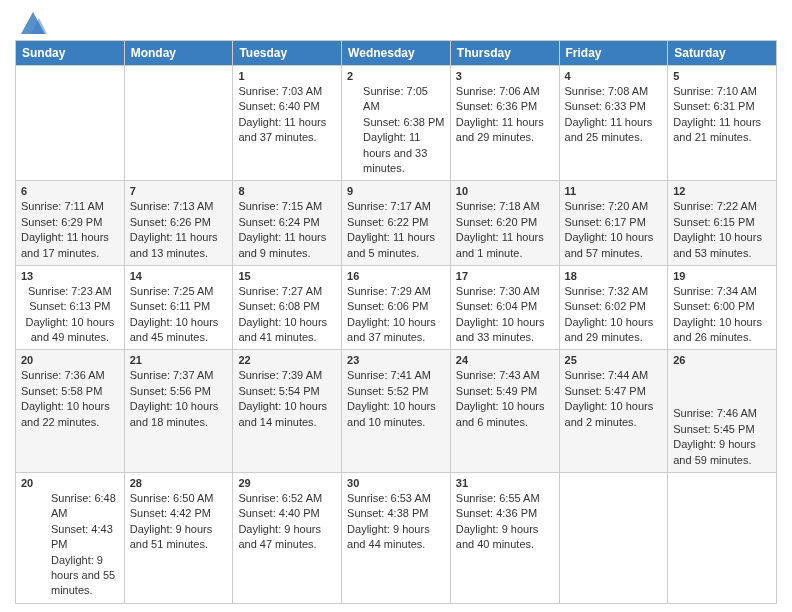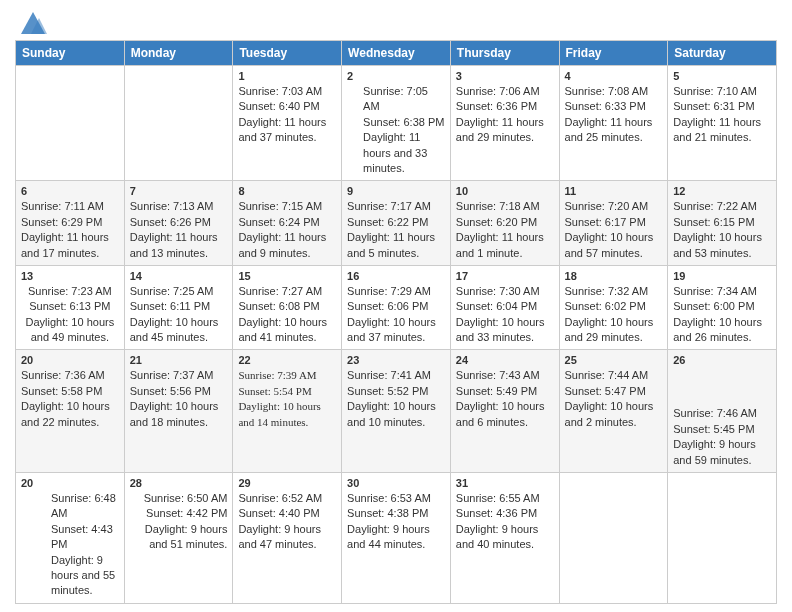--- a/index.html
+++ b/index.html
@@ -270,21 +270,21 @@
 Daylight: 10 hours and 22 minutes.</div>
           </td>
           <td>
             <span class="day-number">21</span>
             <div class="day-info" style="white-space: pre-line;">Sunrise: 7:37 AM
 Sunset: 5:56 PM
 Daylight: 10 hours and 18 minutes.</div>
           </td>
           <td>
             <span class="day-number">22</span>
-            <div class="day-info" style="white-space: pre-line; font-family: Liberation Serif, serif;">Sunrise: 7:39 AM
+            <div class="day-info" style="white-space: pre-line;">Sunrise: 7:39 AM
 Sunset: 5:54 PM
 Daylight: 10 hours and 14 minutes.</div>
           </td>
           <td>
             <span class="day-number">23</span>
             <div class="day-info" style="white-space: pre-line;">Sunrise: 7:41 AM
 Sunset: 5:52 PM
 Daylight: 10 hours and 10 minutes.</div>
           </td>
           <td>
@@ -308,21 +308,21 @@
         </tr>
         <tr>
           <td>
             <span class="day-number">20</span>
             <div class="day-info" style="white-space: pre-line; margin-left: 30px;">Sunrise: 6:48 AM
 Sunset: 4:43 PM
 Daylight: 9 hours and 55 minutes.</div>
           </td>
           <td>
             <span class="day-number">28</span>
-            <div class="day-info" style="white-space: pre-line; text-align: right;">Sunrise: 6:50 AM
+            <div class="day-info" style="white-space: pre-line;">Sunrise: 6:50 AM
 Sunset: 4:42 PM
 Daylight: 9 hours and 51 minutes.</div>
           </td>
           <td>
             <span class="day-number">29</span>
             <div class="day-info" style="white-space: pre-line;">Sunrise: 6:52 AM
 Sunset: 4:40 PM
 Daylight: 9 hours and 47 minutes.</div>
           </td>
           <td>

